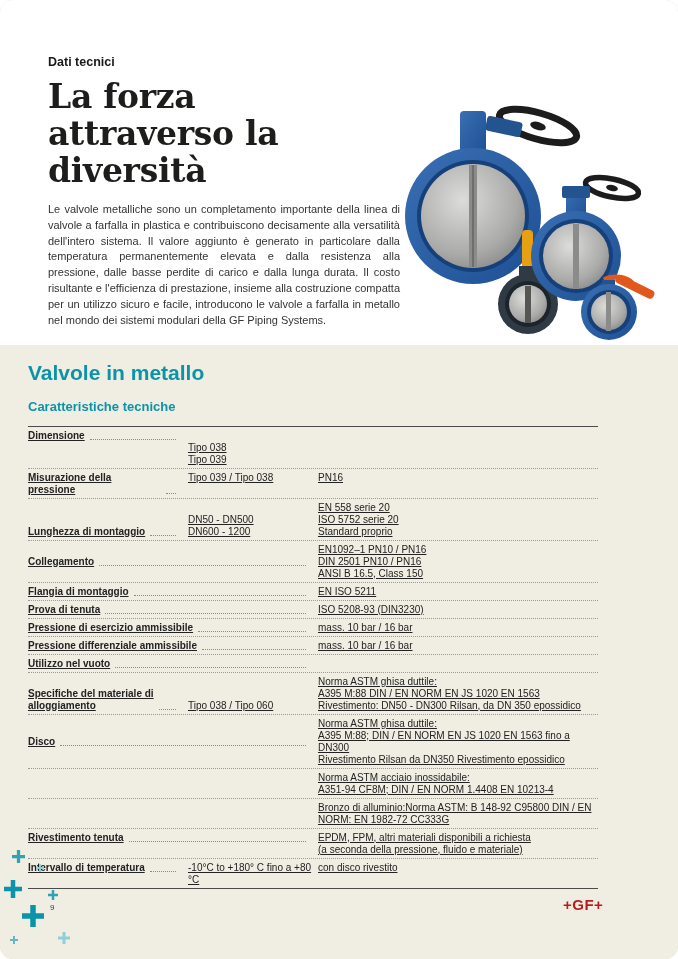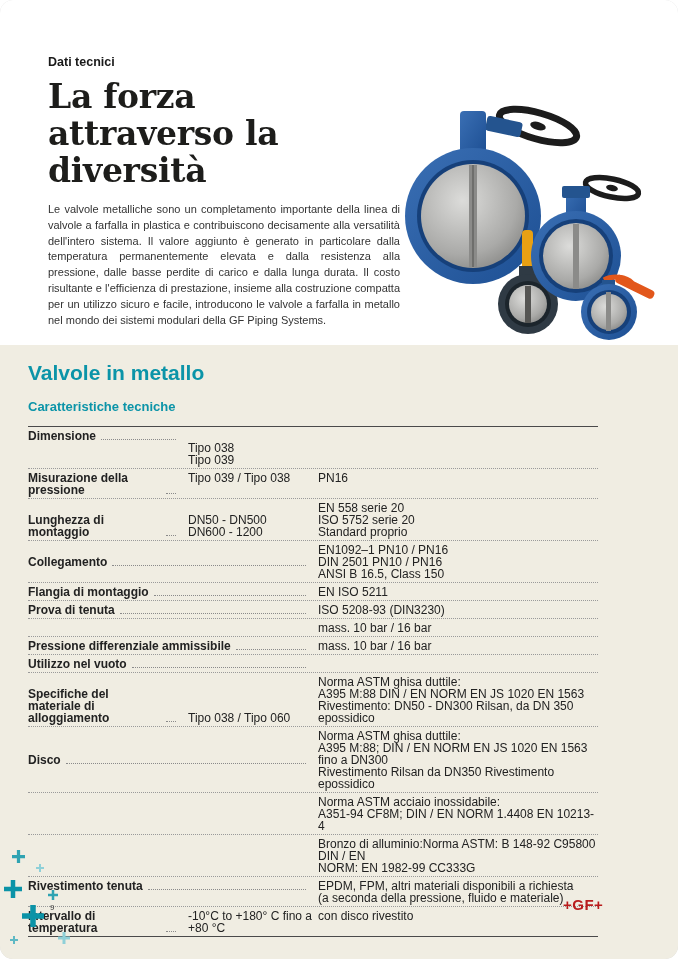--- a/index.html
+++ b/index.html
@@ -18,21 +18,21 @@
   }
   .intro {
     width:352px; font-size:11px; line-height:1.44; color:#333333; text-align:justify;
   }
   .valves { position:absolute; left:388px; top:98px; width:282px; height:247px; }
   
   .bottom { position:relative; height:614px; background:#f0ede2; padding:16px 48px 0 28px; }
   .h-main { font-size:21px; font-weight:bold; color:#0b94a8; margin-bottom:14px; }
   .h-sub  { font-size:13px; font-weight:bold; color:#0b94a8; margin-bottom:12px; }
   
-  .spec-table { width:570px; border-top:1px solid #4a4a4a; font-size:12px; color:#222; }
+  .spec-table { width:570px; border-top:1px solid #4a4a4a; font-size:10px; color:#222;text-decoration:underline; }
   .trow {
     display:grid; grid-template-columns:160px 130px 1fr;
     align-items:start; padding:2.5px 0 2.5px 0;
     border-bottom:1px dotted #9a9a9a; line-height:12px;
   }
   .trow.last { border-bottom:1px solid #4a4a4a; }
   .trow.v-end { align-items:end; }
   .trow.v-center { align-items:center; }
   .c1 { grid-column:1; display:flex; align-items:flex-end; font-weight:bold; padding-right:4px; }
   .span2 .c1 { grid-column:1 / 3; }
@@ -179,20 +179,24 @@
 
       <div class="trow span2">
         <div class="c1">
             <span class="lbl">Prova di tenuta</span>
             <span class="leader"></span>
           </div>
         <div class="c3">ISO 5208-93 (DIN3230)</div>
       </div>
 
       <div class="trow span2">
+        <div class="c1">
+            <span class="lbl">Pressione di esercizio ammissibile</span>
+            <span class="leader"></span>
+          </div>
         <div class="c3">mass. 10 bar / 16 bar</div>
       </div>
 
       <div class="trow span2">
         <div class="c1">
             <span class="lbl">Pressione differenziale ammissibile</span>
             <span class="leader"></span>
           </div>
         <div class="c3">mass. 10 bar / 16 bar</div>
       </div>
@@ -232,21 +236,21 @@
           </div>
         <div class="c3">Norma ASTM acciaio inossidabile:
 A351-94 CF8M; DIN / EN NORM 1.4408 EN 10213-4</div>
       </div>
 
       <div class="trow span2 no-leader">
         <div class="c1">
             <span class="lbl"></span>
           </div>
         <div class="c3">Bronzo di alluminio:Norma ASTM: B 148-92 C95800 DIN / EN
-NORM: EN 1982-99 CC333G</div>
+NORM: EN 1982-72 CC333G</div>
       </div>
 
       <div class="trow span2">
         <div class="c1">
             <span class="lbl">Rivestimento tenuta</span>
             <span class="leader"></span>
           </div>
         <div class="c3">EPDM, FPM, altri materiali disponibili a richiesta
 (a seconda della pressione, fluido e materiale)</div>
       </div>

